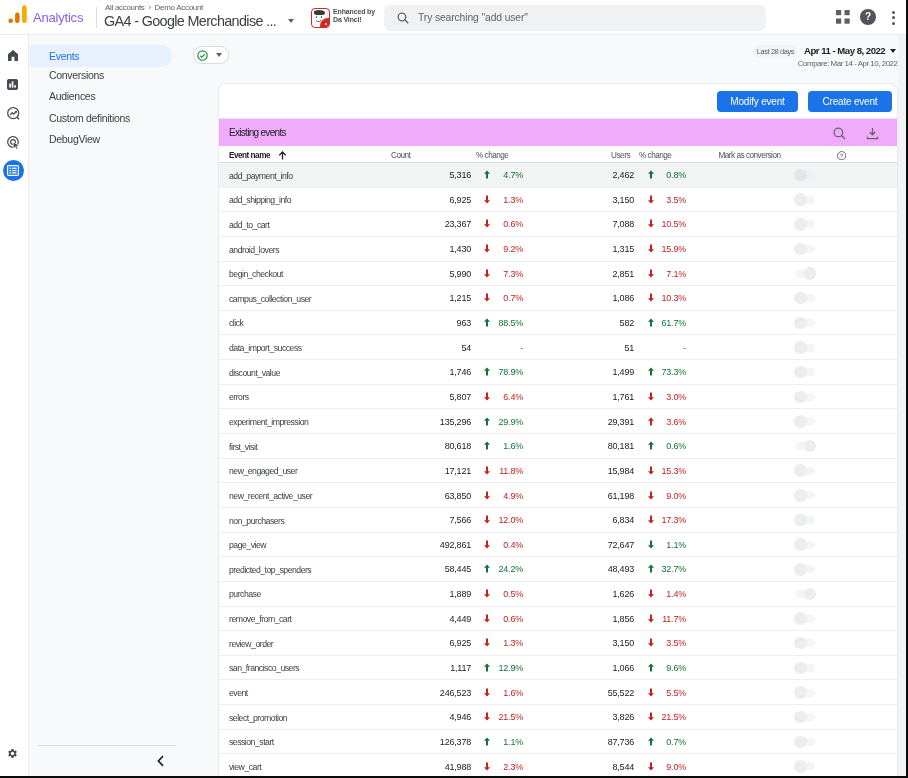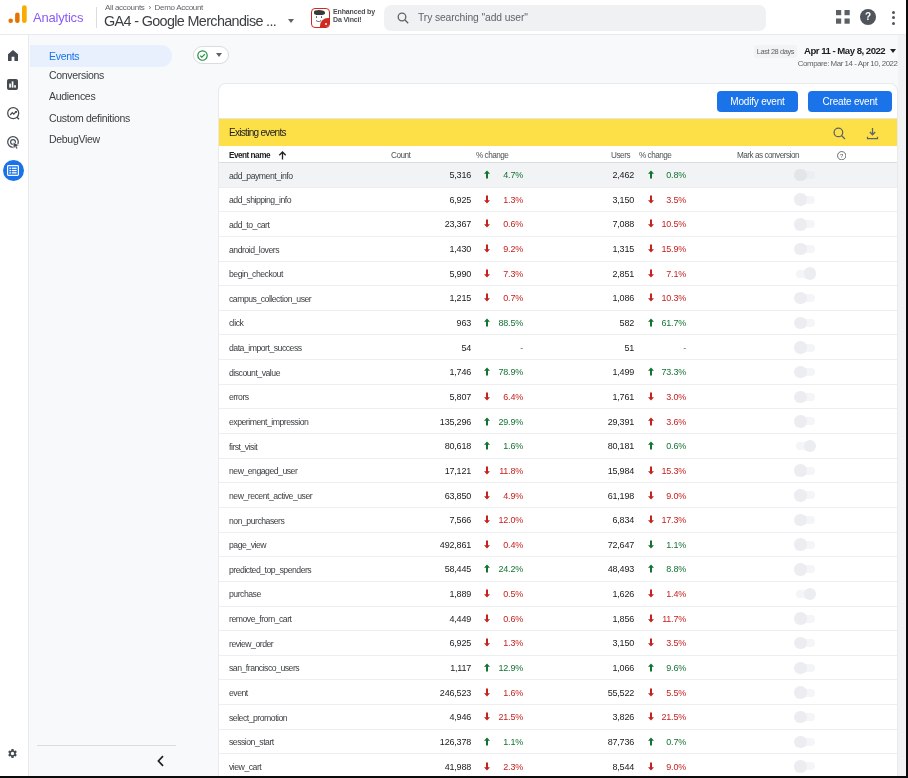--- a/index.html
+++ b/index.html
@@ -46,21 +46,21 @@
 
 .dr1 { position:absolute; top:45px; right:12.5px; font-size:9.6px; color:#202124; font-weight:bold; letter-spacing:-0.5px; white-space:nowrap; }
 .dr1 .l28 { font-size:7.4px; color:#5f6368; font-weight:normal; letter-spacing:-0.4px; margin-right:7px; position:relative; top:-0.5px; background:#f1f3f4; padding:2px 3px; border-radius:3px; }
 .dr2 { position:absolute; top:58.5px; right:10.5px; font-size:7.9px; color:#5f6368; letter-spacing:-0.45px; }
 
 
 .card { position:absolute; left:218px; top:83px; width:680px; height:695px; background:#fff; border:1px solid #e9eaec; border-bottom:none; border-radius:8px 8px 0 0; z-index:4; }
 .btn { position:absolute; top:7px; height:21px; border-radius:4px; background:#1a73e8; color:#fff; font-size:10px; text-align:center; line-height:21px; letter-spacing:-0.2px; }
 .btn.modify { left:498px; width:81px; }
 .btn.create { left:589px; width:84px; }
-.toolbar { position:absolute; left:0; top:34px; width:678px; height:28px; background:#fde047; border-top:1px solid #e3e5e8;text-decoration:underline; }
+.toolbar { position:absolute; left:0; top:34px; width:678px; height:28px; background:#f0abfc; border-top:1px solid #e3e5e8;text-decoration:underline; }
 .toolbar .tl { position:absolute; left:10px; top:7.5px; font-size:10px; color:#202124; letter-spacing:-0.7px; }
 .thead { position:absolute; left:0; top:62px; width:678px; height:17px; background:#fff; border-bottom:1px solid #d9dce0; font-size:8.2px; color:#4d5156; }
 .thead > span { position:absolute; top:5px; letter-spacing:-0.5px; }
 .tbody { position:absolute; left:0; top:79px; width:678px; }
 .trow { position:absolute; left:0; width:678px; height:24.64px; border-bottom:1px solid #eceef0; font-size:9px; background:#fff; }
 .trow.gray { background:#f1f3f4; }
 .trow > span { position:absolute; top:7.2px; }
 .cname { left:10px; color:#3c4043; letter-spacing:-0.5px; font-size:8.7px; top:7.6px !important; }
 .ccount { left:160px; width:92px; text-align:right; color:#202124; letter-spacing:-0.2px; }
 .carr1 { left:262px; width:12px; text-align:center; }
@@ -195,21 +195,21 @@
   </div>
   <div class="thead">
     <span style="left:10px;color:#202124;font-weight:bold">Event name</span>
     <svg style="position:absolute;left:59px;top:4.5px" width="9" height="9" viewBox="0 0 9 9">
         <path d="M4.5 1 L4.5 8.6 M1.3 4.2 L4.5 1 L7.7 4.2" fill="none" stroke="#202124" stroke-width="1.3"></path>
       </svg>
     <span style="left:172px;width:88px;">Count</span>
     <span style="left:257px">% change</span>
     <span style="left:330px;width:81px;text-align:right">Users</span>
     <span style="left:420px">% change</span>
-    <span style="left:518px;width:113px;text-align:left">Mark as conversion</span>
+    <span style="left:474px;width:113px;text-align:center">Mark as conversion</span>
     <svg style="position:absolute;left:618px;top:4.5px" width="9.4" height="9.4" viewBox="0 0 10 10">
         <circle cx="5" cy="5" r="4.4" fill="none" stroke="#4d5156" stroke-width="0.9"></circle>
         <text x="5" y="7.2" font-size="6.3" text-anchor="middle" fill="#4d5156">?</text>
       </svg>
   </div>
   <div class="tbody">
 <div class="trow gray" style="top:0.0px">
         <span class="cname">add_payment_info</span>
         <span class="ccount">5,316</span>
         <span class="carr1"><svg class="arr" width="6" height="9" viewBox="0 0 6 9">
@@ -431,21 +431,21 @@
         <span class="cname">predicted_top_spenders</span>
         <span class="ccount">58,445</span>
         <span class="carr1"><svg class="arr" width="6" height="9" viewBox="0 0 6 9">
             <path d="M3 0.4 L6 3.8 L4 3.8 L4 8.6 L2 8.6 L2 3.8 L0 3.8 Z" fill="#137333"></path>
           </svg></span>
         <span class="cpct1" style="color:#137333">24.2%</span>
         <span class="cusers">48,493</span>
         <span class="carr2"><svg class="arr" width="6" height="9" viewBox="0 0 6 9">
             <path d="M3 0.4 L6 3.8 L4 3.8 L4 8.6 L2 8.6 L2 3.8 L0 3.8 Z" fill="#137333"></path>
           </svg></span>
-        <span class="cpct2" style="color:#137333">8.8%</span>
+        <span class="cpct2" style="color:#137333">32.7%</span>
         <span class="ctog"><span class="tg"><i class="tgtrack" style="background:#f4f5f7"></i><i class="tgknob" style="background:#ebedf0;left:0px"></i></span></span>
       </div>
 <div class="trow" style="top:418.88px">
         <span class="cname">purchase</span>
         <span class="ccount">1,889</span>
         <span class="carr1"><svg class="arr" width="6" height="9" viewBox="0 0 6 9">
             <path d="M3 8.6 L6 5.2 L4 5.2 L4 0.4 L2 0.4 L2 5.2 L0 5.2 Z" fill="#c5221f"></path>
           </svg></span>
         <span class="cpct1" style="color:#c5221f">0.5%</span>
         <span class="cusers">1,626</span>

